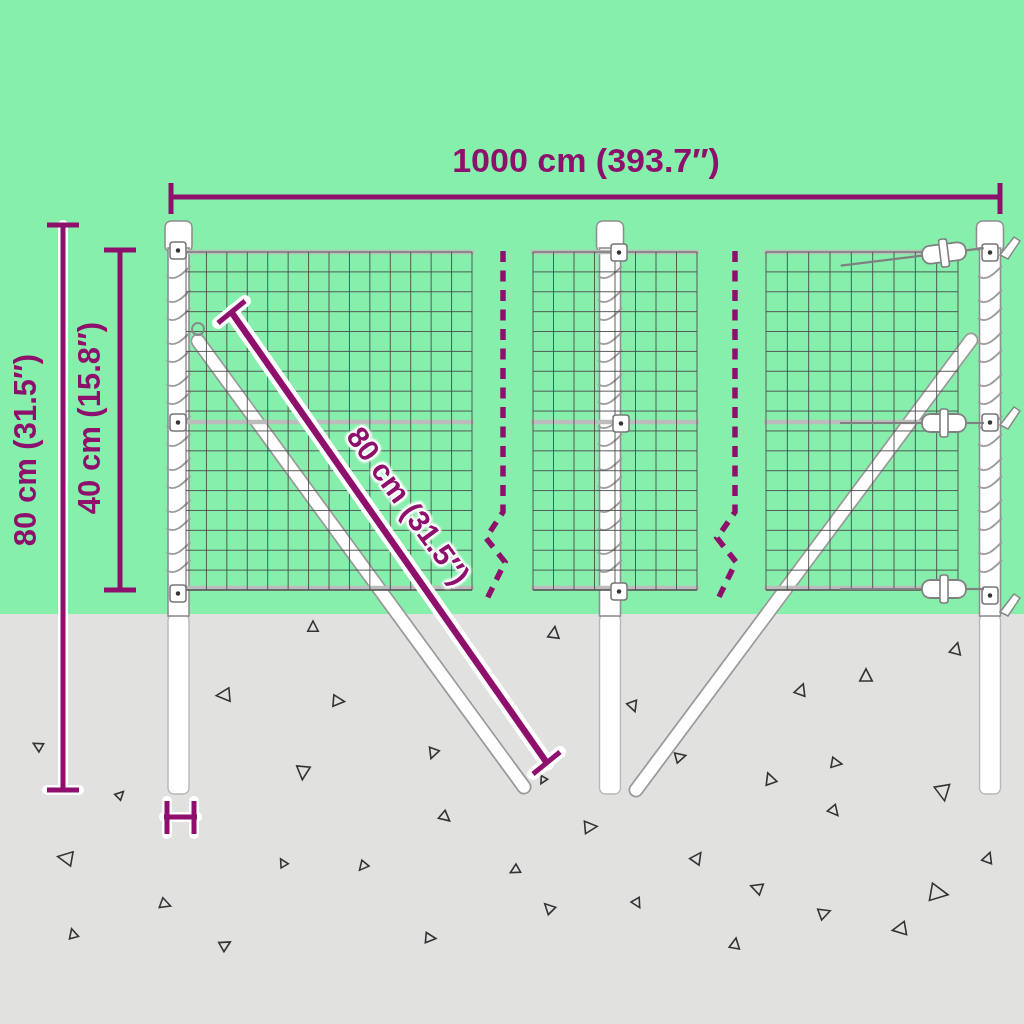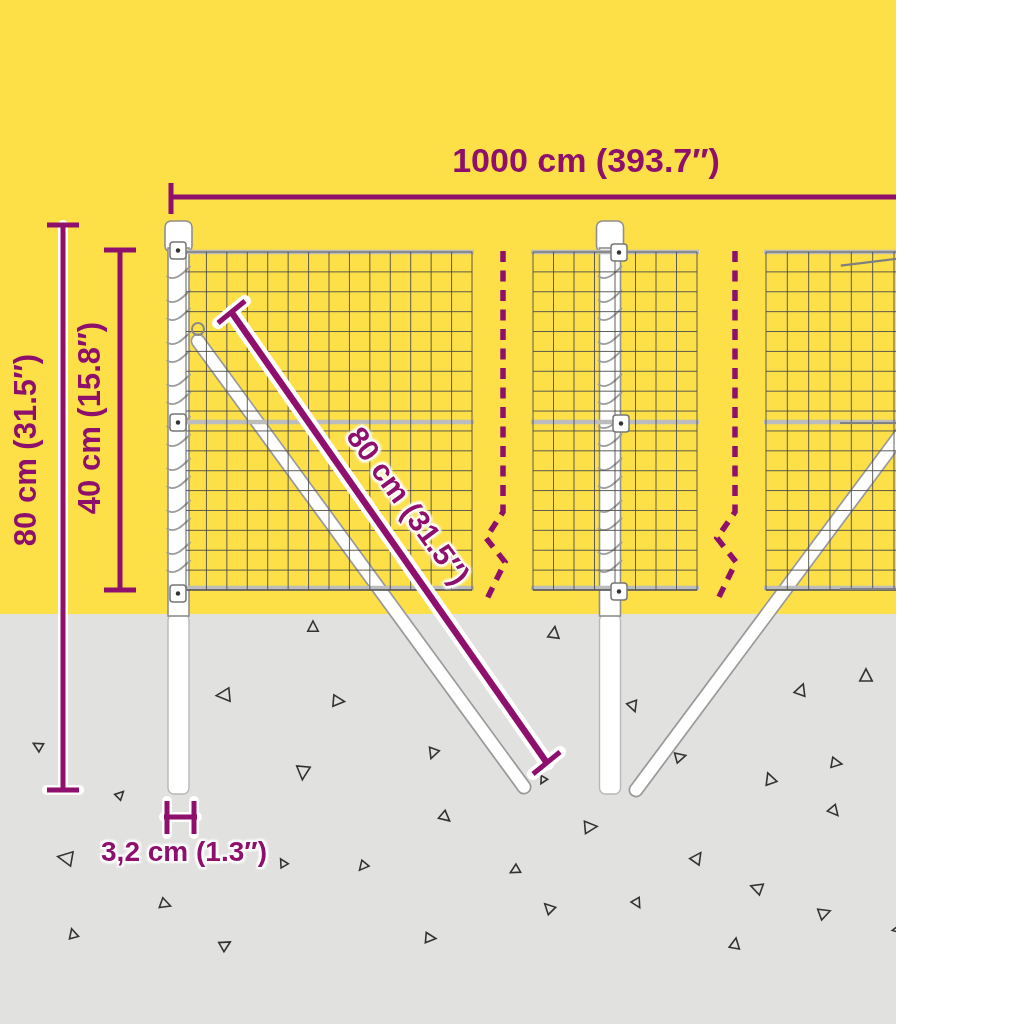--- a/index.html
+++ b/index.html
@@ -3,21 +3,21 @@
 <meta charset="utf-8">
 <style>
   :root{
     --accent:#8e106c;
     --ground:#e1e1e0;
     --wire:#4c4c4c;
     --rail:#bcbcbc;
     --steel:#8f8f8f;
   }
   html,body{margin:0;padding:0;background:#fff;}
-  .stage{position:relative;width:896px;height:1024px;background:#fde047;overflow:hidden;
+  .stage{position:relative;width:1024px;height:1024px;background:#86efac;overflow:hidden;
          font-family:"Liberation Sans",sans-serif;}
   .stage svg{position:absolute;left:0;top:0;}
   .lbl{position:absolute;color:var(--accent);font-weight:700;white-space:nowrap;
        transform:translate(-50%,-50%);line-height:1;}
   .lbl.halo{text-shadow:0 0 3px #fff,0 0 3px #fff,0 0 5px #fff,0 0 5px #fff,
             -2px -2px 2px #fff,2px -2px 2px #fff,-2px 2px 2px #fff,2px 2px 2px #fff;}
   .lbl-top{font-size:34px;}
   .lbl-v{font-size:31px;}
   .lbl-diag{font-size:30px;}
   .lbl-post{font-size:28px;}
@@ -365,14 +365,13 @@
   </svg>
 
   <div class="lbl lbl-top" style="left:586px;top:160px;">1000 cm (393.7″)</div>
 
   <div class="lbl lbl-v" style="left:25px;top:450px;transform:translate(-50%,-50%) rotate(-90deg);">80 cm (31.5″)</div>
 
   <div class="lbl lbl-v" style="left:89px;top:418px;transform:translate(-50%,-50%) rotate(-90deg);">40 cm (15.8″)</div>
 
   <div class="lbl lbl-diag halo" style="left:408px;top:506px;transform:translate(-50%,-50%) rotate(54deg);">80 cm (31.5″)</div>
 
-  <div class="lbl lbl-post halo" style="left:184px;top:852px;">3,2 cm (1.3″)</div>
 </div>
 
 </body></html>

